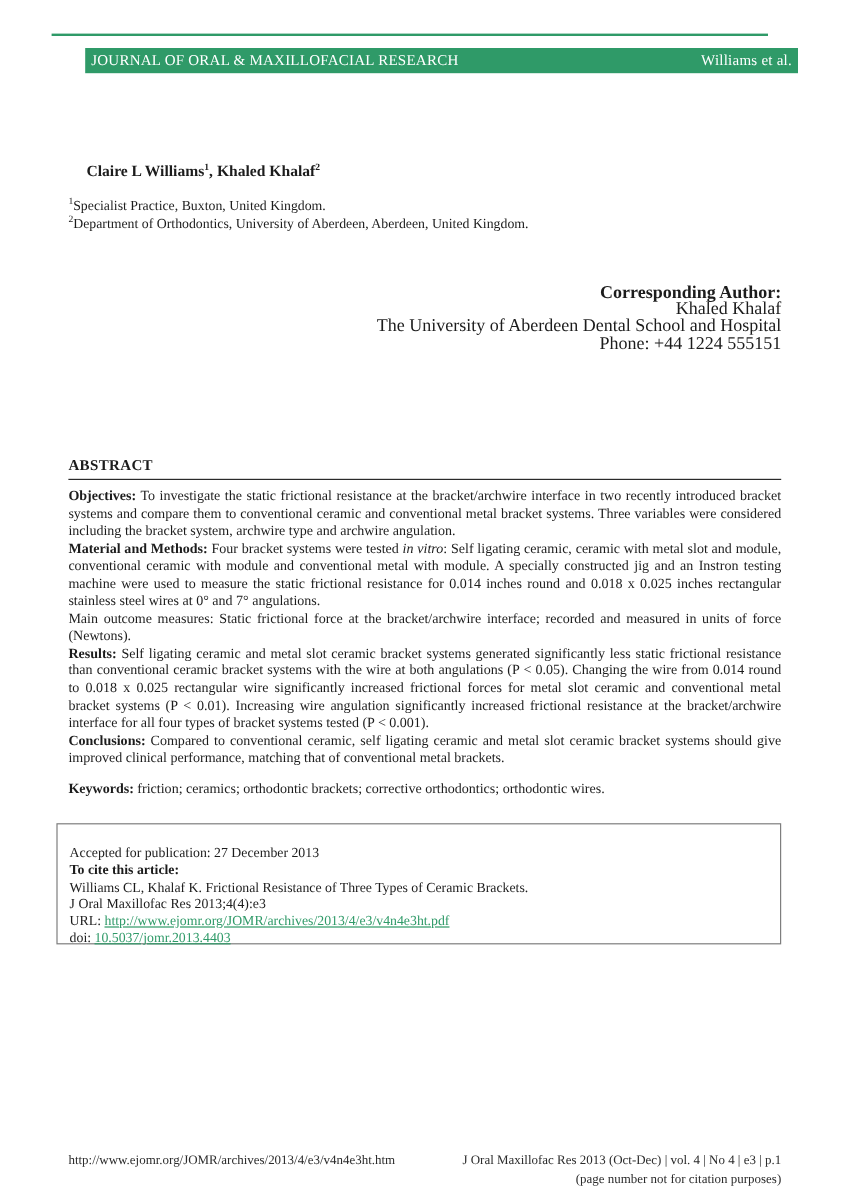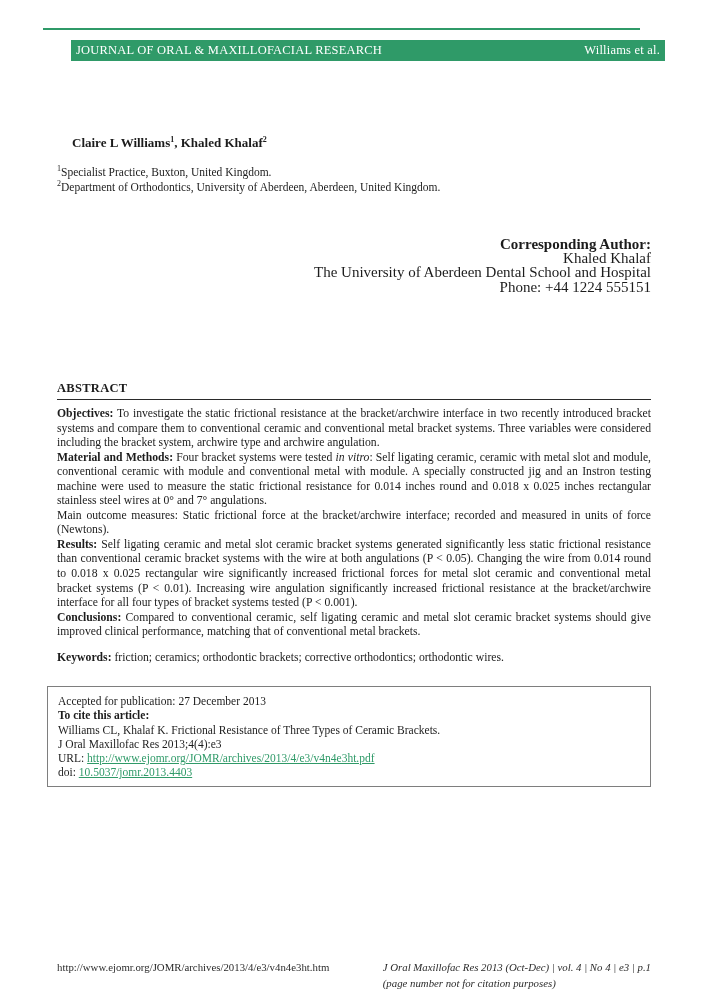--- a/index.html
+++ b/index.html
@@ -18,28 +18,28 @@
   .affils{position:absolute;left:57px;top:165px;width:594px;font-size:11.5px;line-height:14.5px;}
   .corr{position:absolute;left:57px;top:237px;width:594px;font-size:15px;line-height:14.2px;text-align:right;}
   .bold{font-weight:bold;}
   .abs-head{position:absolute;left:57px;top:381px;font-size:12.5px;font-weight:bold;letter-spacing:0.3px;}
   .rule{position:absolute;left:57px;top:399px;width:594px;height:1px;background:#2a2a2a;}
   .abs-body{position:absolute;left:57px;top:407px;width:594px;font-size:11.7px;line-height:14.55px;text-align:justify;}
   .abs-body p{margin:0;}
   .keywords{position:absolute;left:57px;top:639px;width:594px;font-size:11.7px;}
   .cite-box{
     position:absolute;left:47px;top:686px;width:604px;height:101px;box-sizing:border-box;
-    border:1px solid #7e7e7e;padding:7px 10px;font-size:11.5px;line-height:14.3px;
+    border:1px solid #7e7e7e;padding:17px 10px;font-size:11.5px;line-height:14.3px;
   }
   .link{color:#2f9a68;text-decoration:underline;cursor:pointer;}
   .footer{
     position:absolute;left:57px;top:936px;width:594px;display:flex;
     justify-content:space-between;font-size:10.8px;line-height:15.5px;color:#2b2b2b;margin-top:24px;
   }
-  .footer-right{font-style:italic;}
+  .footer-right{text-align:right;}
   sup{font-size:8px;line-height:0;}
 </style>
 </head>
 <body>
 
 <div class="page">
 
   <div class="topline"></div>
 
   <div class="bar">

